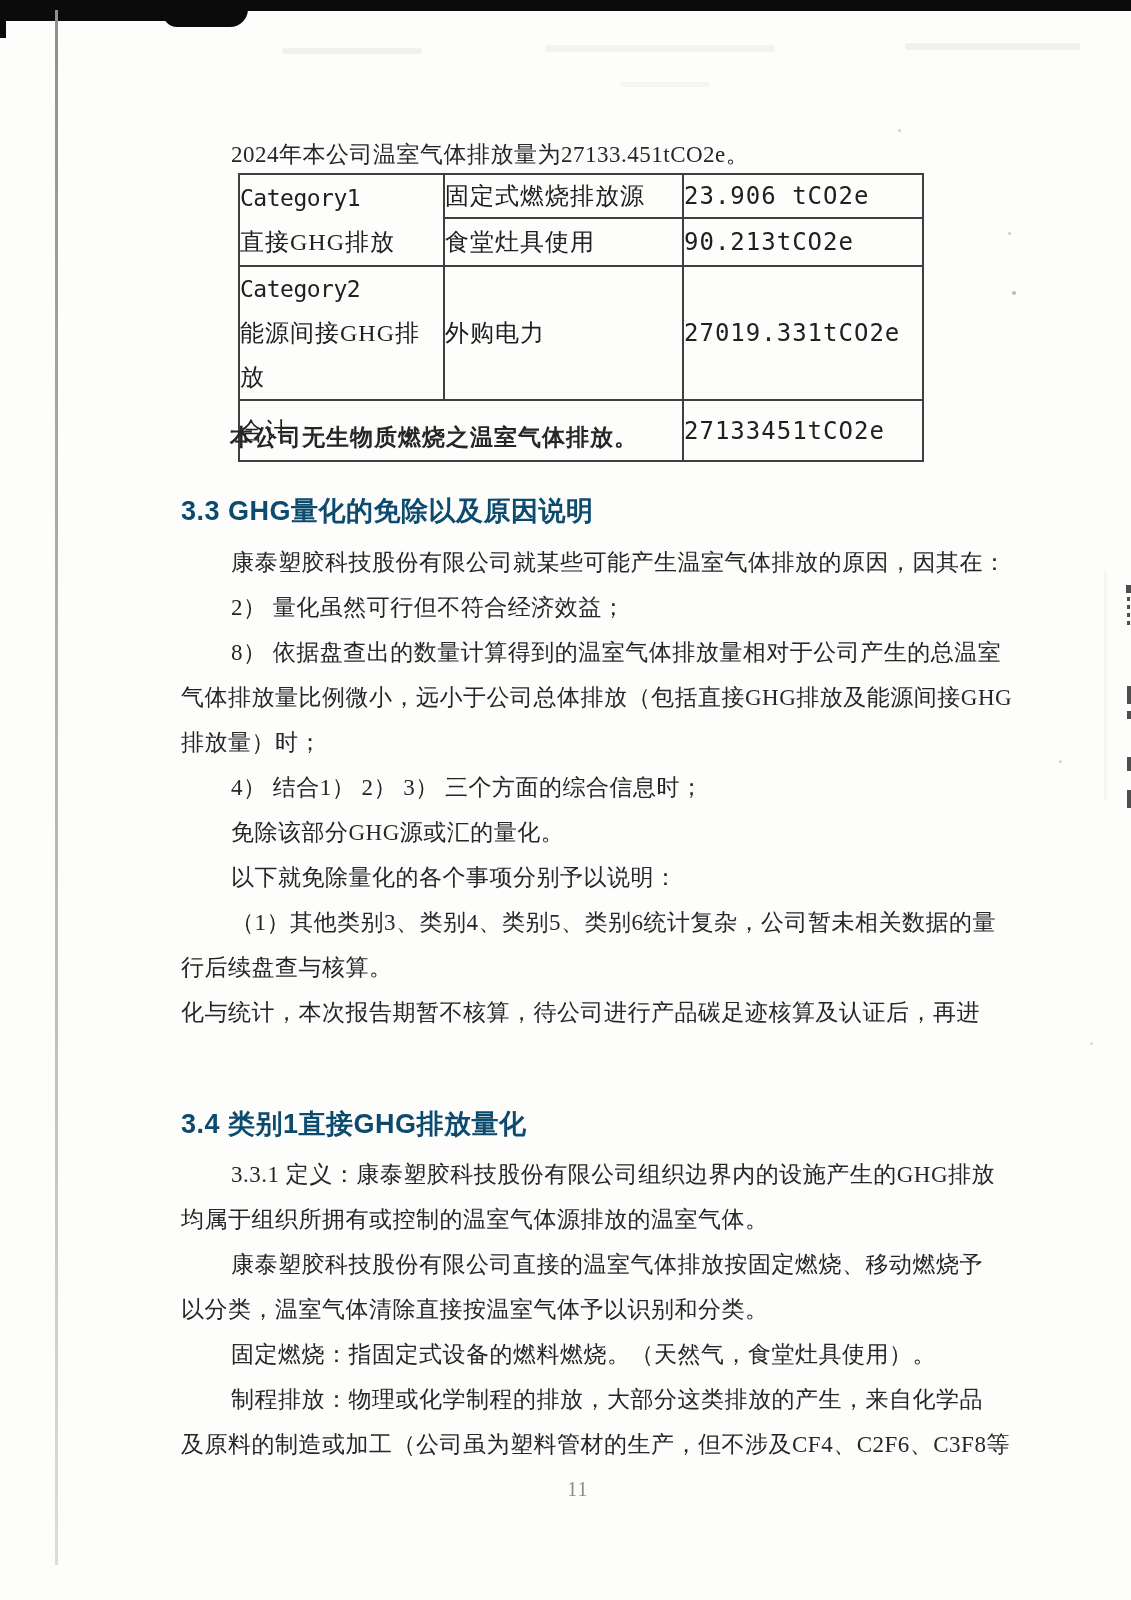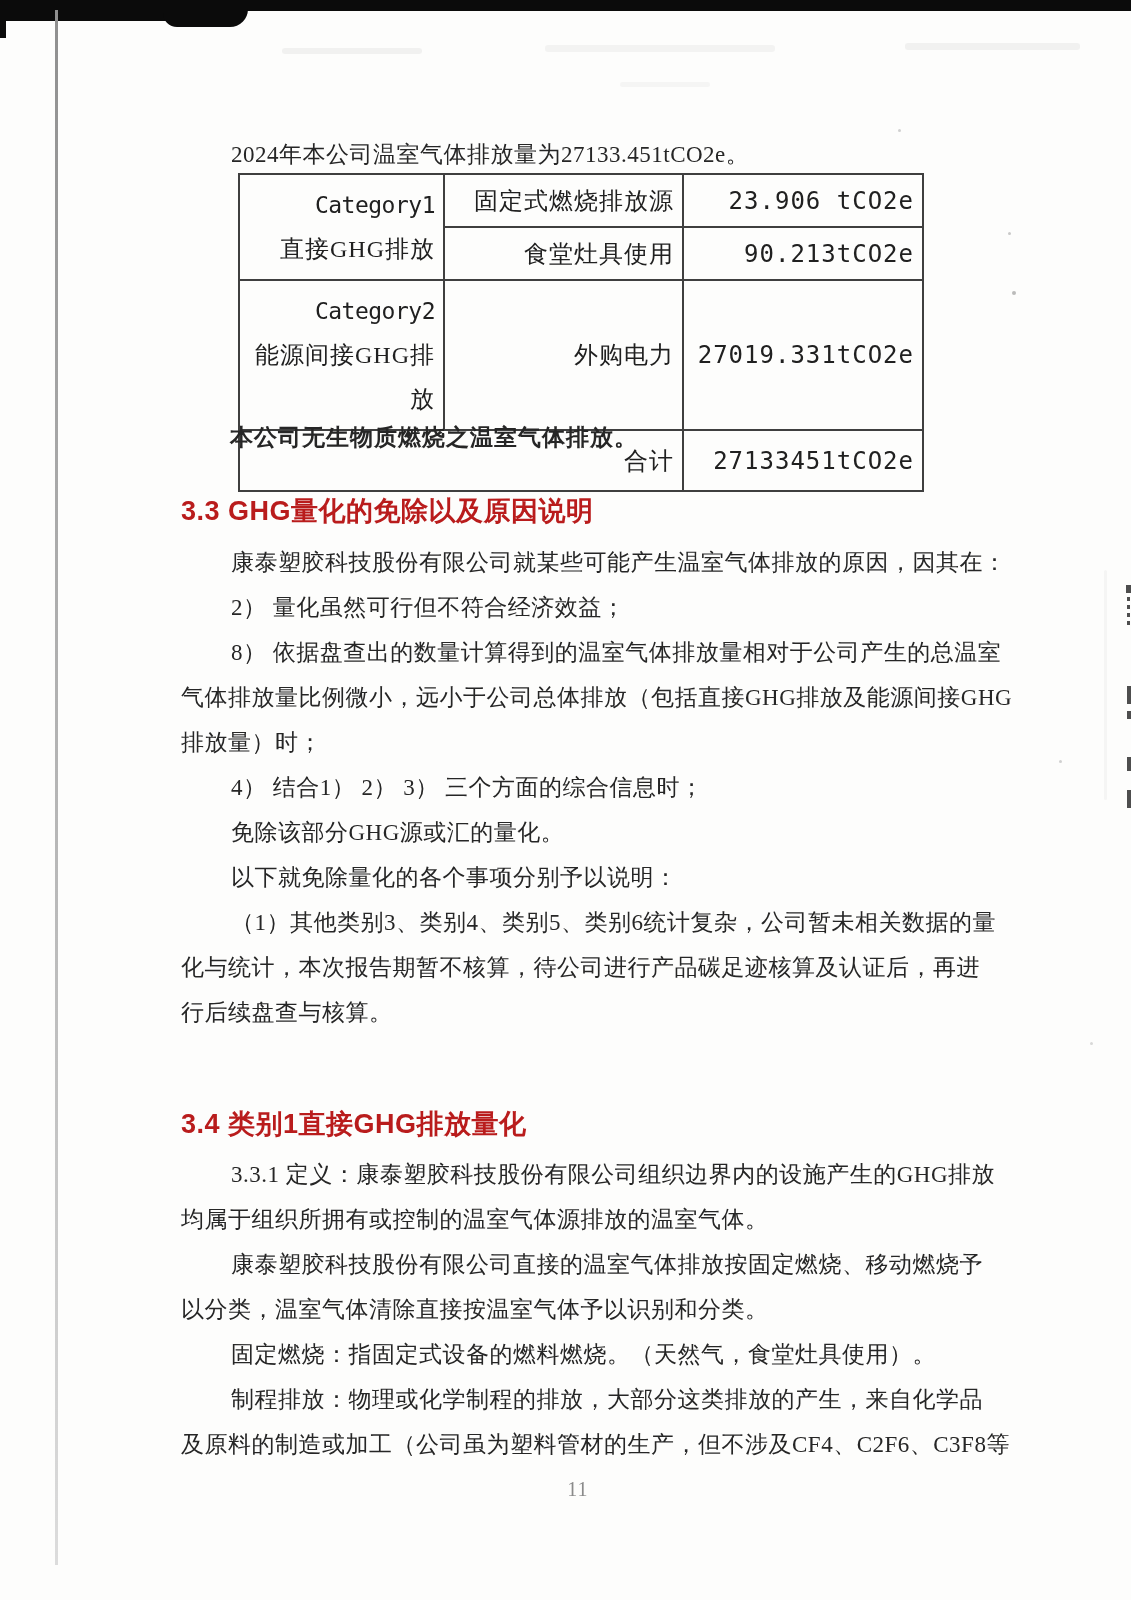--- a/index.html
+++ b/index.html
@@ -21,34 +21,34 @@
     background:linear-gradient(to bottom,#8f8f8f 0%,#a8a8a8 30%,#c2c2c2 70%,#dcdcdc 100%);}
   .smudge{position:absolute;background:#9a9a9a;border-radius:3px;}
   .speck{position:absolute;background:#6b6b6b;border-radius:50%;}
   .edge-mark{position:absolute;background:#4e4e4e;}
   
   .abs{position:absolute;white-space:nowrap;}
   .body-line{font-size:23px;line-height:45px;height:45px;letter-spacing:0.5px;white-space:nowrap;}
   .ind{padding-left:50px;}
   .intro{left:231px;top:139px;font-size:23px;letter-spacing:0.5px;}
   .note{left:230px;top:422px;font-size:23px;font-weight:600;letter-spacing:1px;}
-  .heading{font-family:"Liberation Sans", sans-serif;font-weight:bold;font-size:27px;color:#b91c1c;letter-spacing:0.5px;}
+  .heading{font-family:"Liberation Sans", sans-serif;font-weight:bold;font-size:27px;color:#0c4a6e;letter-spacing:0.5px;}
   .h33{left:181px;top:493px;}
   .h34{left:181px;top:1106px;}
   .sec33{left:181px;top:540px;width:790px;}
   .sec34{left:181px;top:1152px;width:790px;}
   .pagenum{left:558px;top:1478px;width:40px;text-align:center;font-size:20px;color:#8a8a8a;letter-spacing:1px;}
   
   .tablewrap{position:absolute;left:238px;top:173px;}
   table.em{border-collapse:collapse;table-layout:fixed;}
   table.em td{
     border:2px solid #3f3f3f;
-    text-align:right;vertical-align:middle;
+    text-align:left;vertical-align:middle;
     font-size:24px;letter-spacing:1px;color:#202020;
-    padding:8px;
+    padding:0;
   }
   .mono{font-family:"DejaVu Sans Mono", monospace;font-size:23px;letter-spacing:-0.5px;}
   td .catline{line-height:44px;}
   .c1{width:205px;}.c2{width:239px;}.c3{width:240px;}
   .r1{height:44px;}.r2{height:48px;}.r3{height:92px;}.r4{height:61px;}
 </style>
 </head>
 <body>
 
 <div class="page">
@@ -126,22 +126,22 @@
   <div class="abs sec33">
     <div class="body-line ind">康泰塑胶科技股份有限公司就某些可能产生温室气体排放的原因，因其在：</div>
     <div class="body-line ind">2） 量化虽然可行但不符合经济效益；</div>
     <div class="body-line ind">8） 依据盘查出的数量计算得到的温室气体排放量相对于公司产生的总温室</div>
     <div class="body-line">气体排放量比例微小，远小于公司总体排放（包括直接GHG排放及能源间接GHG</div>
     <div class="body-line">排放量）时；</div>
     <div class="body-line ind">4） 结合1） 2） 3） 三个方面的综合信息时；</div>
     <div class="body-line ind">免除该部分GHG源或汇的量化。</div>
     <div class="body-line ind">以下就免除量化的各个事项分别予以说明：</div>
     <div class="body-line ind">（1）其他类别3、类别4、类别5、类别6统计复杂，公司暂未相关数据的量</div>
+    <div class="body-line">行后续盘查与核算。</div>
     <div class="body-line">化与统计，本次报告期暂不核算，待公司进行产品碳足迹核算及认证后，再进</div>
-    <div class="body-line">行后续盘查与核算。</div>
   </div>
 
   <div class="abs heading h34">3.4 类别1直接GHG排放量化</div>
   <div class="abs sec34">
     <div class="body-line ind">3.3.1 定义：康泰塑胶科技股份有限公司组织边界内的设施产生的GHG排放</div>
     <div class="body-line">均属于组织所拥有或控制的温室气体源排放的温室气体。</div>
     <div class="body-line ind">康泰塑胶科技股份有限公司直接的温室气体排放按固定燃烧、移动燃烧予</div>
     <div class="body-line">以分类，温室气体清除直接按温室气体予以识别和分类。</div>
     <div class="body-line ind">固定燃烧：指固定式设备的燃料燃烧。（天然气，食堂灶具使用）。</div>
     <div class="body-line ind">制程排放：物理或化学制程的排放，大部分这类排放的产生，来自化学品</div>

